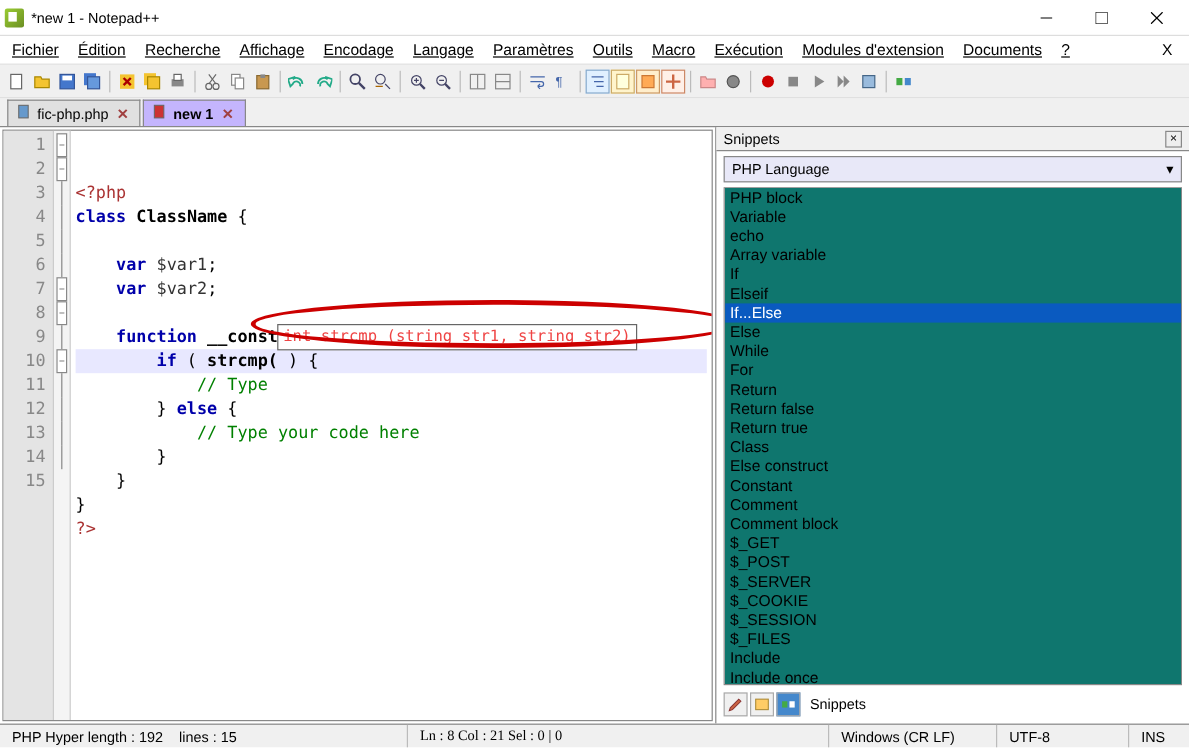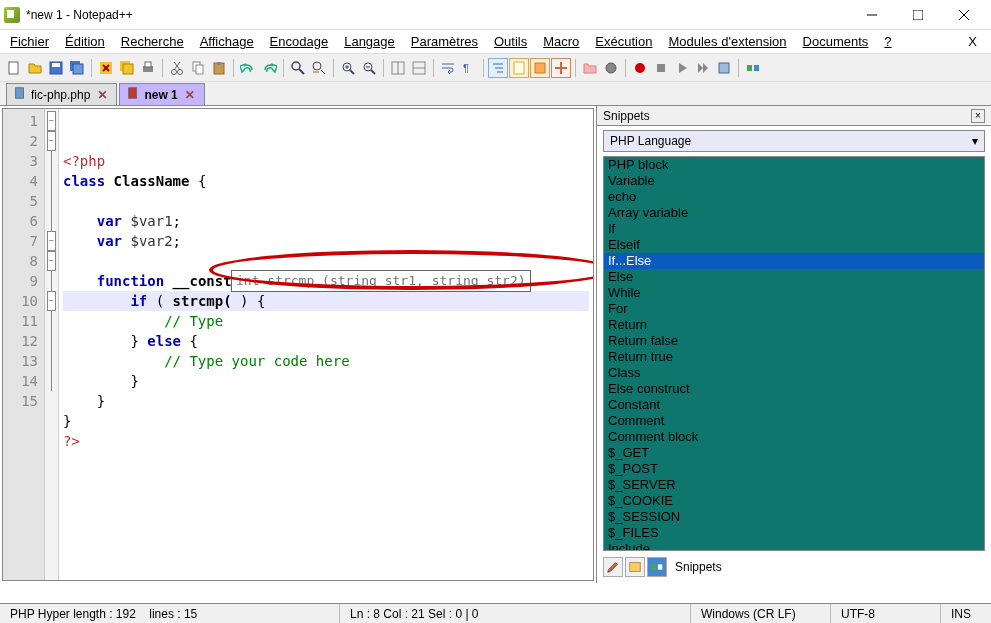--- a/index.html
+++ b/index.html
@@ -42,41 +42,41 @@
     .fold-box { width:9px; height:9px; border:1px solid #888; display:flex; align-items:center; justify-content:center; font-size:8px; line-height:1; background:#fff; }
     .fold-line { width:1px; height:20px; background:#888; }
     
     .code { flex: 1; font-family: "Consolas", monospace; font-size: 14px; line-height: 20px; padding: 2px 4px; white-space: pre; position: relative; overflow: hidden; }
     .code .hl { background: #e8e8ff; display:block; }
     .kw { color: #0000aa; font-weight: bold; }
     .fn { color: #000; font-weight: bold; }
     .var { color: #333; }
     .cmt { color: #008000; }
     .php { color: #aa3333; }
-    .tooltip-box { position: absolute; background: #fff; border: 1px solid #666; padding: 0 4px; font-family: "Consolas", monospace; font-size: 13px; color: #737373; }
+    .tooltip-box { position: absolute; background: #fff; border: 1px solid #666; padding: 0 4px; font-family: "Consolas", monospace; font-size: 13px; color: #ef4444; }
     .ellipse { position: absolute; border: 4px solid #c00; border-radius: 50%; pointer-events: none; }
     
     
     .snippets { width: 395px; border-left: 1px solid #888; display: flex; flex-direction: column; }
     .snip-title { height: 20px; background: #f0f0f0; border-bottom: 1px solid #888; padding: 2px 6px; display:flex; align-items:center; justify-content:space-between; font-size:12px; }
     .snip-title .close-x { border: 1px solid #888; width: 14px; height: 14px; display:flex; align-items:center; justify-content:center; font-size:10px; cursor:pointer; background:#eee; }
     .snip-combo { margin: 4px 6px; height: 22px; border: 1px solid #888; background: #e8e8f8; display:flex; align-items:center; padding: 0 6px; justify-content:space-between; cursor:pointer; font-size:12px; }
     .snip-list { flex: 1; margin: 0 6px 4px 6px; border: 1px solid #888; overflow-y: auto; background: #0f766e; font-size: 13px; position: relative; }
     .snip-list-inner { }
     .snip-item { padding: 0 4px; line-height: 16px; cursor: pointer; }
     .snip-item.selected { background: #0a5ac0; color: #fff; }
     .snip-bottom { height: 24px; margin: 0 6px 4px 6px; display:flex; align-items:center; gap:2px; }
     .snip-bottom .sbtn { width:20px; height:20px; border:1px solid #aaa; background:#f0f0f0; display:flex; align-items:center; justify-content:center; cursor:pointer; }
     .snip-bottom .slabel { padding: 0 6px; font-size: 12px; }
     
     
-    .statusbar { height: 20px; border-top: 1px solid #888; background: #f0f0f0; display: flex; align-items: center; font-size: 12px; color: #000; margin-top: 20px; }
+    .statusbar { height: 20px; border-top: 1px solid #888; background: #f0f0f0; display: flex; align-items: center; font-size: 12px; color: #000; }
     .statusbar .sb-cell { padding: 0 10px; border-right: 1px solid #bbb; height:100%; display:flex; align-items:center; }
     .statusbar .sb-cell:last-child { border-right:none; }
-    .statusbar .sb-flex { flex:1; }
+    .statusbar .sb-flex { flex:1;font-family:Liberation Serif, serif; }
     
     
     .snip-list::-webkit-scrollbar { width: 16px; }
     .snip-list::-webkit-scrollbar-track { background:#f0f0f0; }
     .snip-list::-webkit-scrollbar-thumb { background:#c0c0c0; border:1px solid #999; }
   </style>
 </head>
 <body>
 
 <div class="titlebar">

